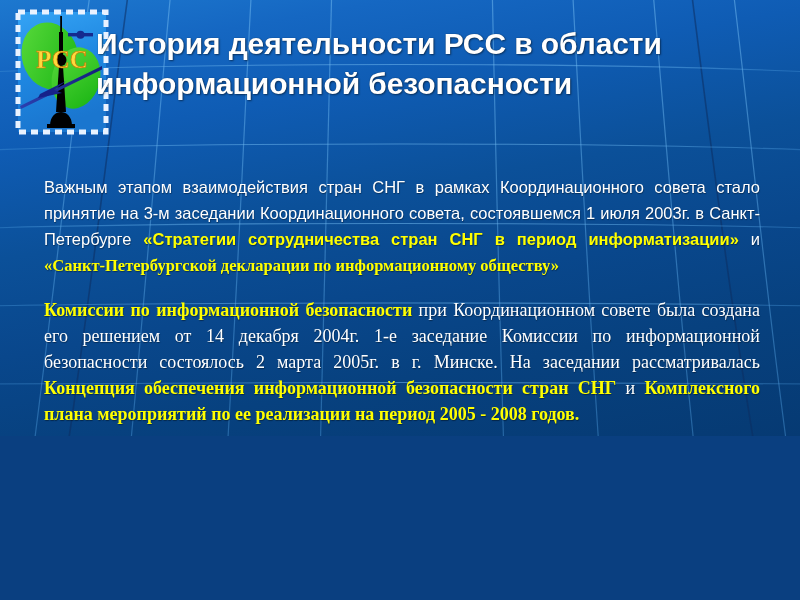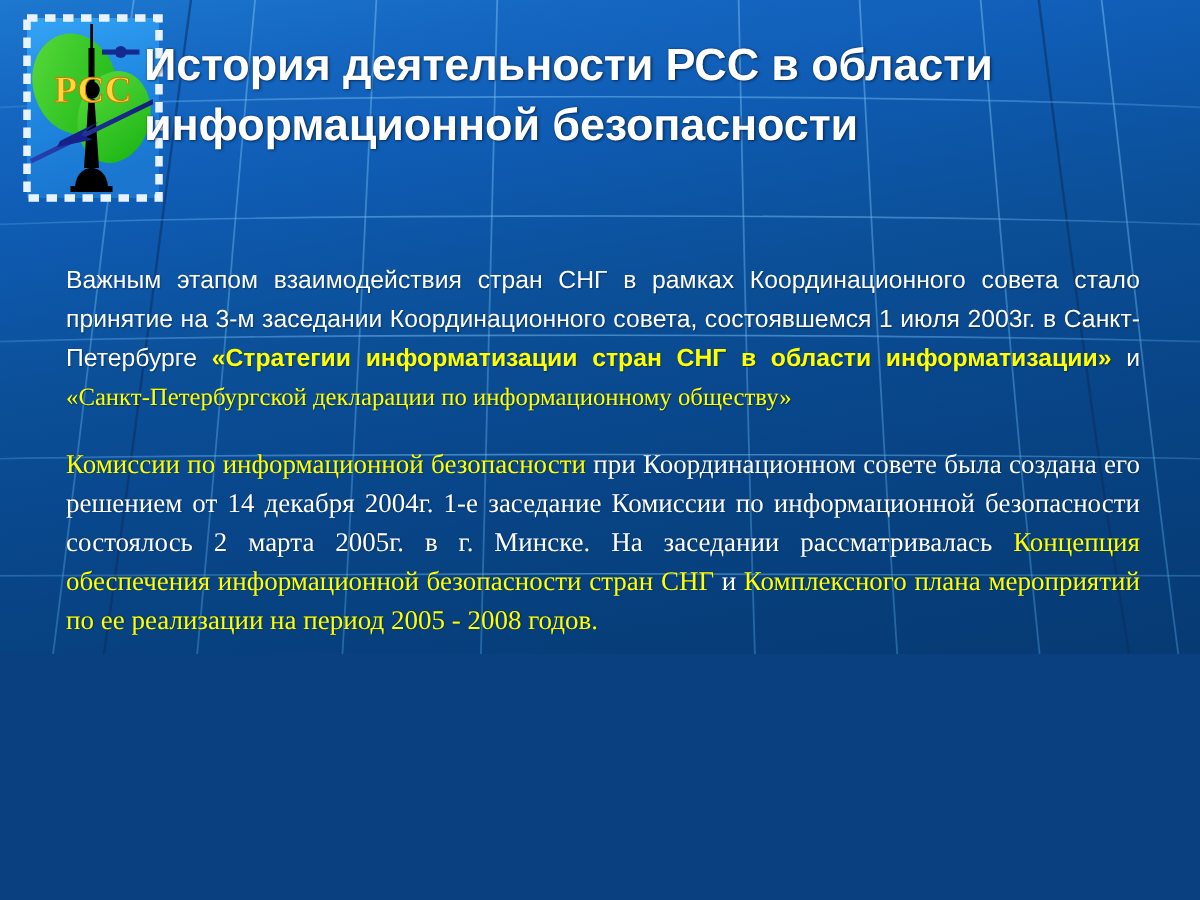--- a/index.html
+++ b/index.html
@@ -96,21 +96,21 @@
     line-height: 26px;
     margin-top: 18px;
   }
 
   .hl {              
     color: #ffff00;
     font-weight: bold;
   }
   .hl-serif {        
     color: #ffff00;
-    font-weight: normal;
+    font-weight: bold;
     font-family: "Liberation Serif", serif;
   }
   .plain-serif {
     font-family: "Liberation Serif", serif;
     color: #ffffff;
     font-weight: normal;
   }
 </style>
 </head>
 <body>
@@ -205,21 +205,21 @@
 
   <div id="title">
     <span class="tline">История деятельности РСС в области</span>
     <span class="tline">информационной безопасности</span>
   </div>
 
   <div id="body-copy">
 
 
     <p class="para p2">
-      <span>Важным этапом взаимодействия стран СНГ в рамках Координационного совета стало принятие на 3-м заседании Координационного совета, состоявшемся 1 июля 2003г. в Санкт-Петербурге </span><span class="hl">«Стратегии информатизации стран СНГ в области информатизации»</span><span> и </span><span class="hl-serif">«Санкт-Петербургской декларации по информационному обществу»</span>
+      <span>Важным этапом взаимодействия стран СНГ в рамках Координационного совета стало принятие на 3-м заседании Координационного совета, состоявшемся 1 июля 2003г. в Санкт-Петербурге </span><span class="hl">«Стратегии сотрудничества стран СНГ в период информатизации»</span><span> и </span><span class="hl-serif">«Санкт-Петербургской декларации по информационному обществу»</span>
     </p>
 
     <p class="para p3">
       <span class="hl-serif">Комиссии по информационной безопасности</span><span class="plain-serif"> при Координационном совете была создана его решением от 14 декабря 2004г. 1-е заседание Комиссии  по информационной безопасности состоялось 2 марта 2005г. в г. Минске. На заседании рассматривалась </span><span class="hl-serif">Концепция обеспечения информационной безопасности стран СНГ</span><span class="plain-serif"> и </span><span class="hl-serif">Комплексного плана мероприятий по ее реализации на период 2005 - 2008 годов.</span>
     </p>
 
   </div>
 </div>
 
 </body></html>

